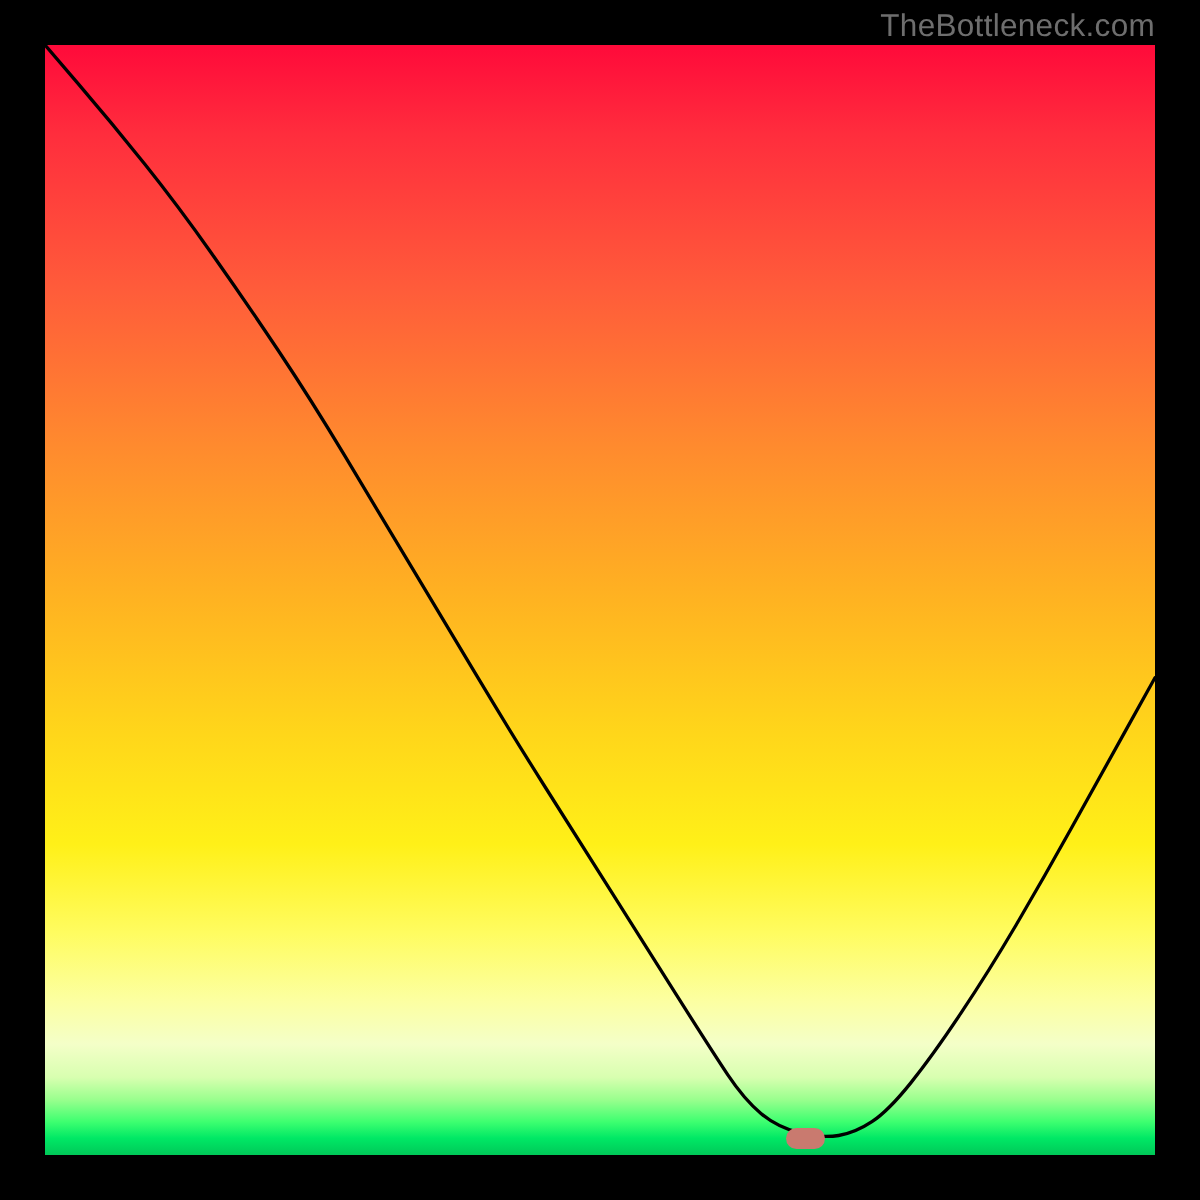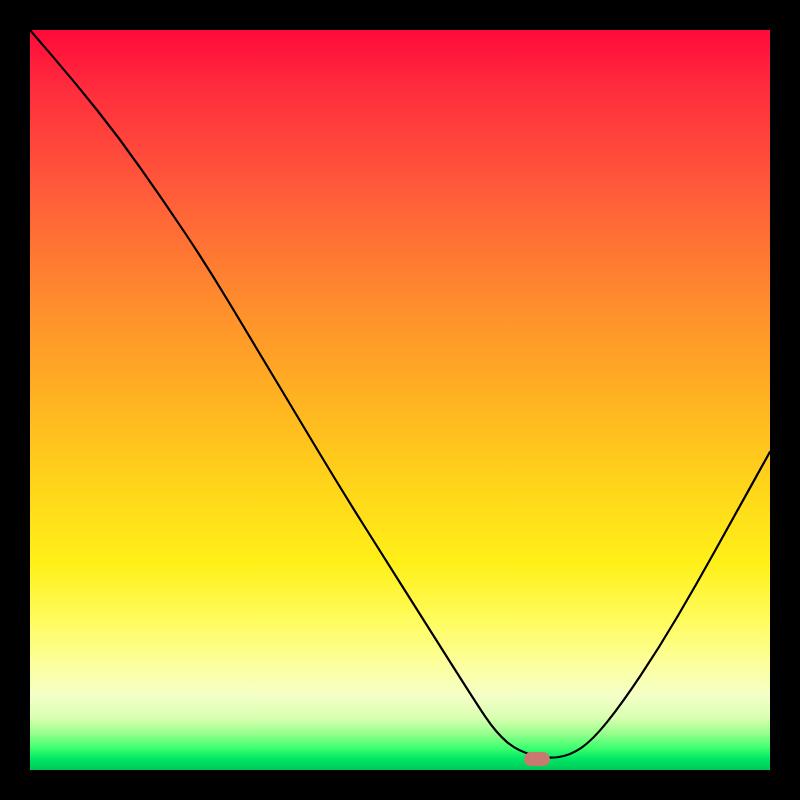--- a/index.html
+++ b/index.html
@@ -77,14 +77,15 @@
 
 <div class="frame">
 
   <div class="plot">
     <svg class="curve" viewBox="0 0 740 740" preserveAspectRatio="none">
       <path fill="none" stroke="#000" stroke-width="2.2" stroke-linecap="round" d="M 0.0 0.0 Q 0.0 0.0 22.2 25.9 Q 44.4 51.8 66.6 79.5 Q 88.8 107.3 111.0 138.8 Q 133.2 170.2 155.4 203.5 Q 177.6 236.8 199.8 273.8 Q 222.0 310.8 244.2 347.8 Q 266.4 384.8 288.6 421.8 Q 310.8 458.8 333.0 494.0 Q 355.2 529.1 377.4 564.3 Q 399.6 599.4 421.8 634.6 Q 444.0 669.7 455.1 686.4 Q 466.2 703.0 477.3 712.3 Q 488.4 721.5 503.2 725.2 Q 518.0 728.9 529.1 727.0 Q 540.2 725.2 551.3 717.8 Q 562.4 710.4 577.2 691.9 Q 592.0 673.4 610.5 645.6 Q 629.0 617.9 647.5 586.5 Q 666.0 555.0 684.5 521.7 Q 703.0 488.4 721.5 455.1 T 740.0 421.8"></path>
     </svg>
     <div class="marker" style="left: 506.9px; top: 728.9px; background: rgb(201, 122, 111);"></div>
   </div>
 
+  <div class="watermark">TheBottleneck.com</div>
 
 </div>
 
 </body></html>

